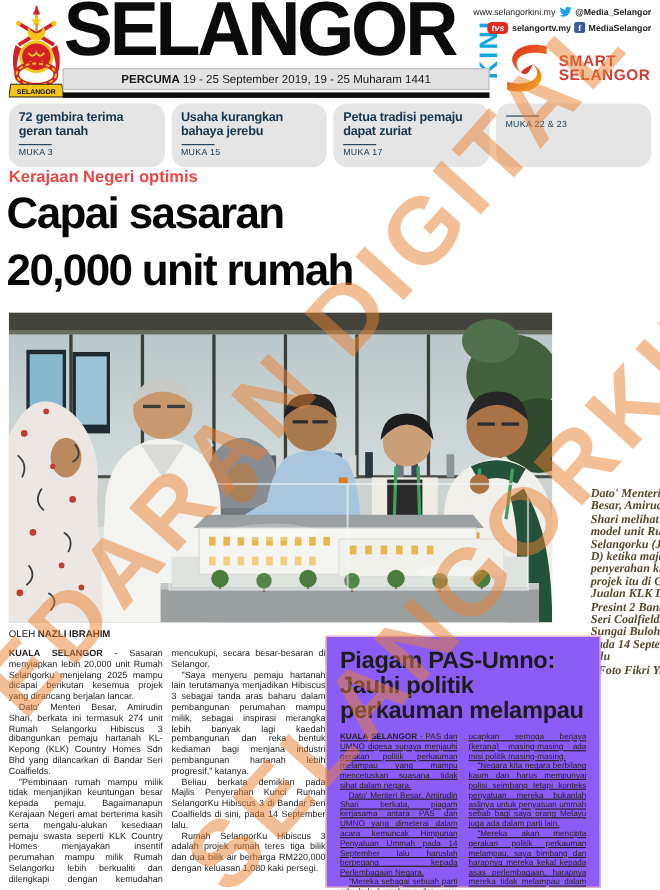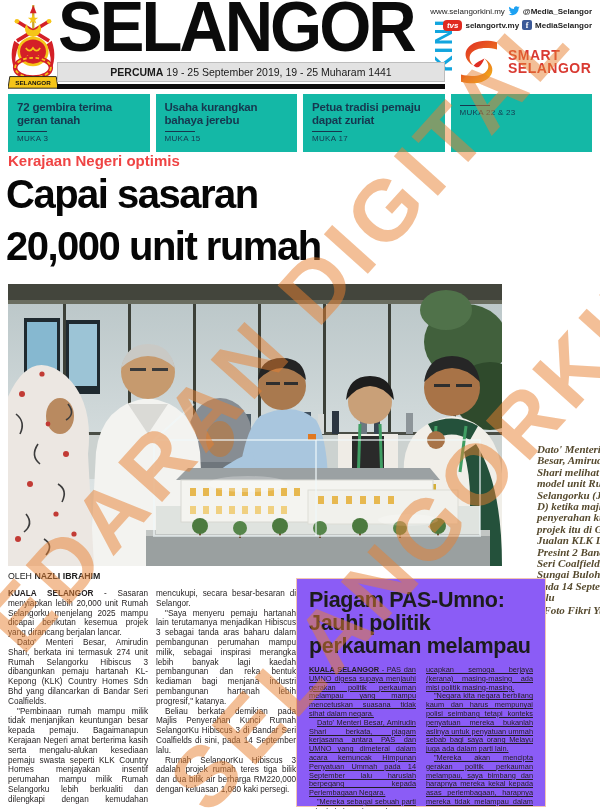--- a/index.html
+++ b/index.html
@@ -29,21 +29,21 @@
   .social{position:absolute;right:8px;top:4px;text-align:right;font-size:8px;color:#222;}
   .social-row{display:flex;align-items:center;justify-content:flex-end;gap:3px;height:14px;}
   .tvs-badge{display:inline-block;background:#e02b20;color:#fff;font-weight:bold;font-style:italic;
     font-size:8px;border-radius:4px;padding:1px 4px;line-height:9px;}
   .fb-badge{display:inline-flex;width:10px;height:10px;background:#3b5998;color:#fff;border-radius:2px;
     align-items:center;justify-content:center;font-size:8px;font-weight:bold;font-family:"Liberation Serif",serif;}
   .smart{position:absolute;left:452px;top:34px;width:140px;height:56px;display:flex;align-items:center;gap:2px;}
   .smart-text{color:#d93a32;font-weight:bold;font-size:14px;line-height:13px;letter-spacing:0.5px;}
   
   .teasers{position:absolute;left:8px;top:94px;width:584px;height:58px;display:flex;gap:6px;}
-  .teaser{flex:1;background:#14b8a6;padding:7px 9px 5px 9px;box-sizing:border-box;color:#16374f;}
+  .teaser{flex:1;background:#e5e5e5;padding:7px 9px 5px 9px;box-sizing:border-box;color:#16374f;border-radius:13px;}
   .teaser-title{font-size:11.5px;font-weight:bold;line-height:13px;letter-spacing:-0.2px;}
   .teaser-page{margin-top:4px;font-size:8px;letter-spacing:0.3px;}
   .teaser-page::before{content:"";display:block;width:30px;height:1px;background:#16374f;margin-bottom:2px;}
   
   .kicker{position:absolute;left:8px;top:152px;font-size:15px;font-weight:600;color:#ef4444;}
   .headline{
     position:absolute;left:6px;top:168px;width:590px;
     font-size:40px;font-weight:800;color:#060606;line-height:52px;letter-spacing:-1.5px;
   }
   .photo-wrap{position:absolute;left:8px;top:284px;width:494px;height:282px;overflow:hidden;background:#c7d1d3;}

